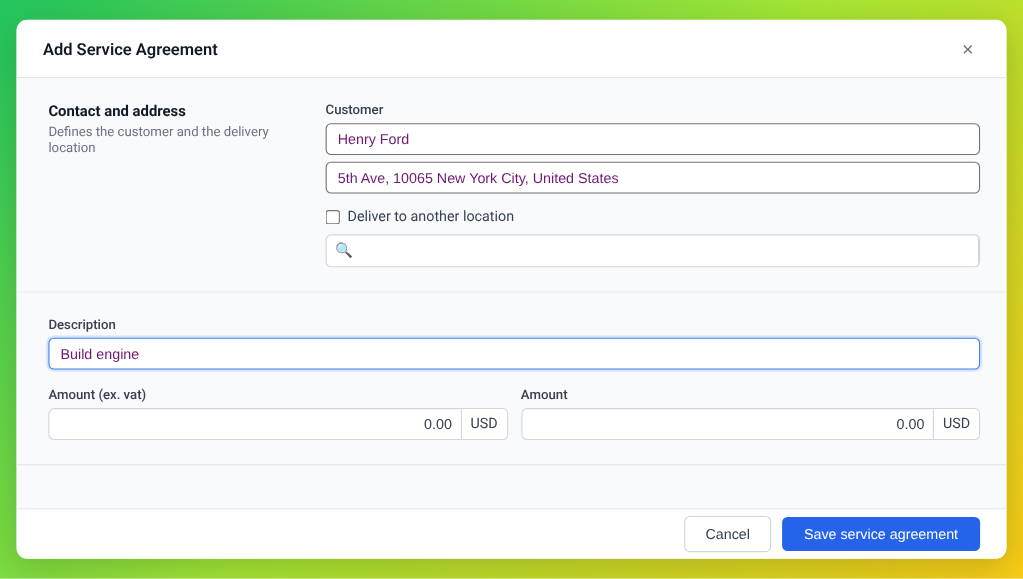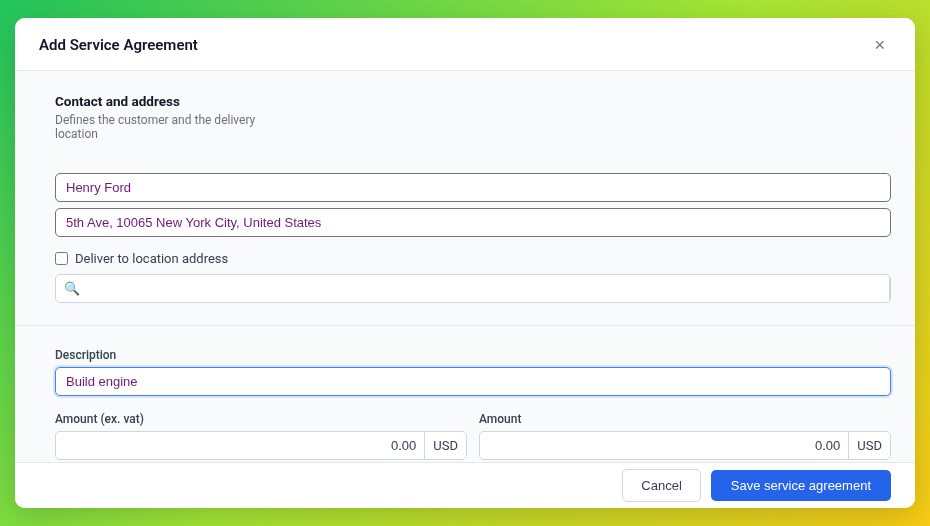--- a/index.html
+++ b/index.html
@@ -54,22 +54,22 @@
 
     .modal-body {
       flex: 1;
       overflow-y: auto;
       background: #f9fafb;
       padding: 0;
     }
 
     .section {
       display: flex;
-      flex-direction: column;
-      padding: 22px 24px 22px 40px;
+      flex-direction: row;
+      padding: 22px 24px 22px 29px;
       border-bottom: 1px solid #e5e7eb;
       background: #f9fafb;
       gap: 32px;
     }
 
     .section-label {
       min-width: 220px;
       max-width: 220px;
     }
 
@@ -284,25 +284,26 @@
   </div>
 
   <div class="modal-body">
 
     <div class="section">
       <div class="section-label">
         <div class="section-label-title">Contact and address</div>
         <div class="section-label-desc">Defines the customer and the delivery location</div>
       </div>
       <div class="section-content">
+        <div class="field-label">Customer</div>
         <input class="input-field" type="text" value="Henry Ford" style="">
         <input class="input-field" type="text" value="5th Ave, 10065 New York City, United States" style="">
         <div class="checkbox-row">
           <input type="checkbox" style="">
-          <label>Deliver to location address</label>
+          <label>Deliver to another location</label>
         </div>
         <div class="address-search-row">
           <div class="address-search-left">
             <span class="search-icon">🔍</span>
           </div>
         </div>
       </div>
     </div>
 
     <div class="section">

